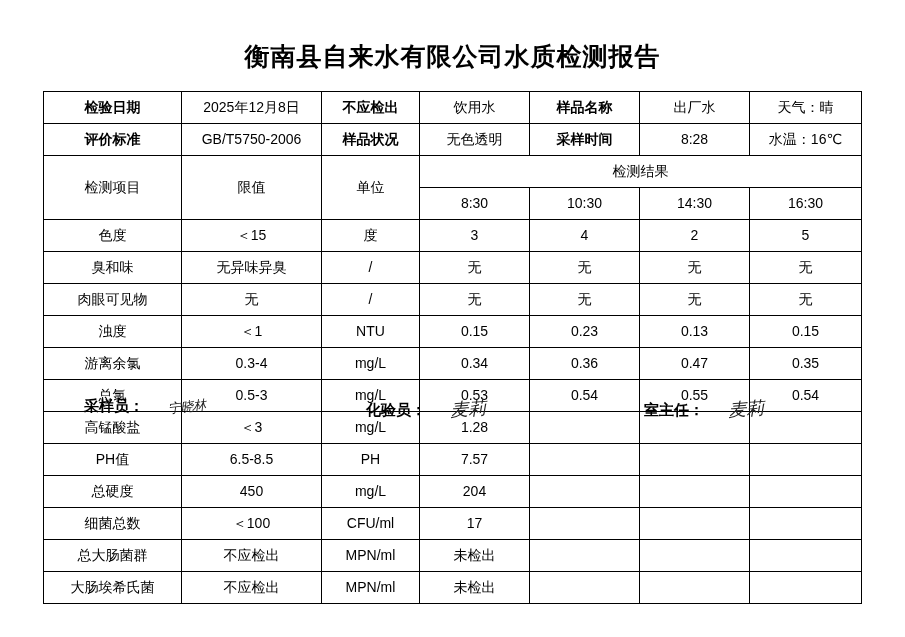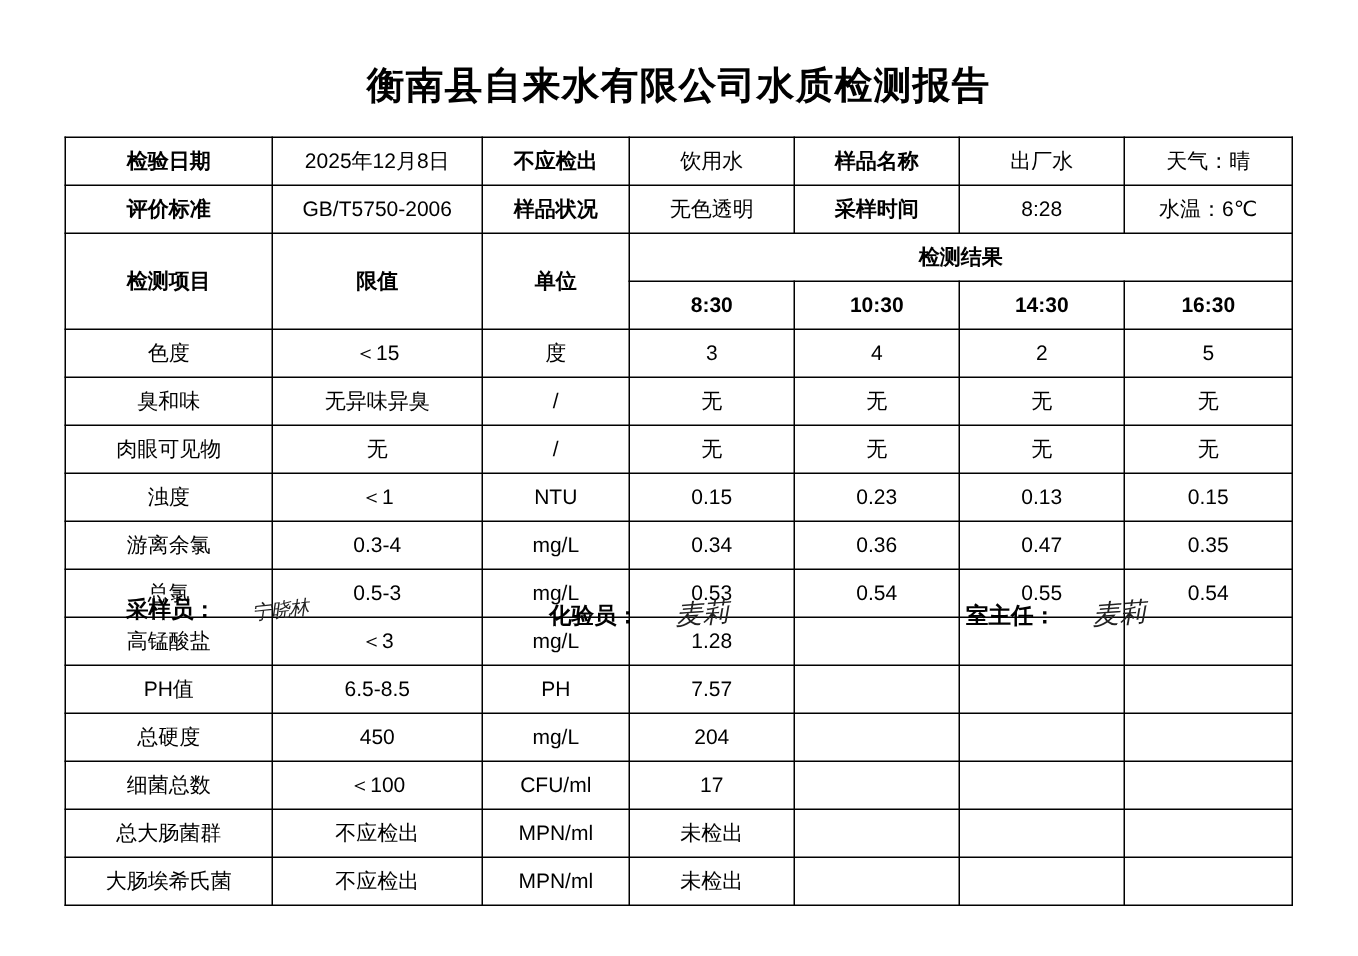--- a/index.html
+++ b/index.html
@@ -44,21 +44,21 @@
     font-family: "Liberation Sans", "DejaVu Sans", sans-serif;
     padding: 0;
     height: 31px;
     line-height: 1.1;
   }
   td.lbl {
     font-weight: bold;
     font-size: 14.5px;
   }
   td.hdr {
-    font-weight: bold;
+    font-weight: normal;
     font-size: 14.5px;
   }
   td.item {
     font-size: 14.5px;
   }
   td.small {
     font-size: 12.5px;
     font-family: "Liberation Serif", "DejaVu Serif", serif;
   }
   td.num {
@@ -136,21 +136,21 @@
         <td class="val-cn">出厂水</td>
         <td class="val-cn">天气：晴</td>
       </tr>
       <tr>
         <td class="lbl">评价标准</td>
         <td class="nowrapval">GB/T5750-2006</td>
         <td class="lbl">样品状况</td>
         <td class="val-cn">无色透明</td>
         <td class="lbl">采样时间</td>
         <td class="num">8:28</td>
-        <td class="val-cn">水温：6℃</td>
+        <td class="val-cn">水温：16℃</td>
       </tr>
       <tr class="row-tall">
         <td class="hdr" rowspan="2">检测项目</td>
         <td class="hdr" rowspan="2">限值</td>
         <td class="hdr" rowspan="2">单位</td>
         <td class="hdr" colspan="4">检测结果</td>
       </tr>
       <tr>
         <td class="hdr">8:30</td>
         <td class="hdr">10:30</td>

